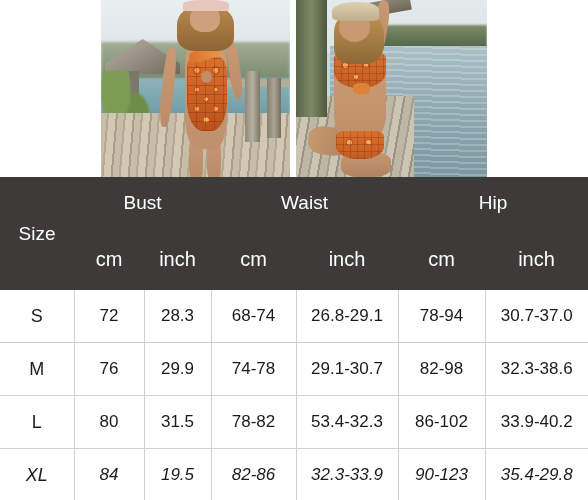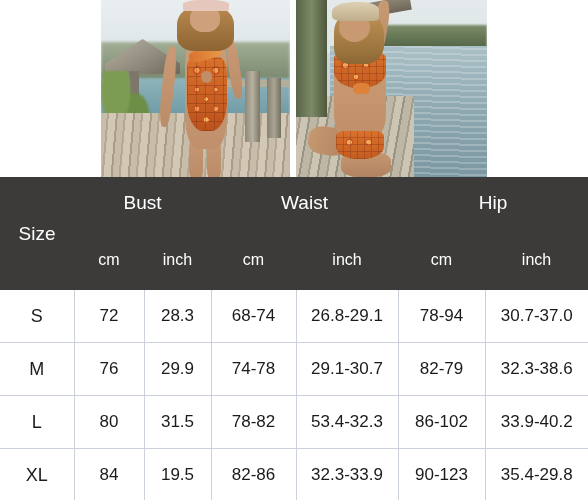--- a/index.html
+++ b/index.html
@@ -296,21 +296,21 @@
     font-weight: normal;
   }
   thead tr.group-row th {
     height: 52px;
     font-size: 19px;
     vertical-align: middle;
     padding: 0;
   }
   thead tr.unit-row th {
     height: 61px;
-    font-size: 16px;
+    font-size: 20px;
     vertical-align: middle;
     padding: 0;
   }
   th.size-head {
     background: #3c3b39;
     color: #ffffff;
     font-size: 19px;
     font-weight: normal;
     vertical-align: middle;
     border: none;
@@ -322,21 +322,21 @@
     text-align: center;
     vertical-align: middle;
     font-size: 17px;
     color: #1b1b1b;
     background: #ffffff;
     border-right: 1px solid #ccd2dc;
     border-bottom: 1px solid #ccd2dc;
     padding: 0;
   }
   tbody td:last-child { border-right: none; margin-left: 12px; }
-  tbody tr:last-child td { border-bottom: none; }
+  tbody tr:last-child td { border-bottom: none; font-style: italic; }
   td.size-cell { font-size: 18px; }
 </style>
 </head>
 <body>
 
 <div class="page">
 
   <div class="photo-strip">
 
     <div class="photo photo-left">
@@ -429,21 +429,21 @@
           <td>26.8-29.1</td>
           <td>78-94</td>
           <td>30.7-37.0</td>
         </tr>
         <tr>
           <td class="size-cell">M</td>
           <td>76</td>
           <td>29.9</td>
           <td>74-78</td>
           <td>29.1-30.7</td>
-          <td>82-79</td>
+          <td>82-98</td>
           <td>32.3-38.6</td>
         </tr>
         <tr>
           <td class="size-cell">L</td>
           <td>80</td>
           <td>31.5</td>
           <td>78-82</td>
           <td>53.4-32.3</td>
           <td>86-102</td>
           <td>33.9-40.2</td>

